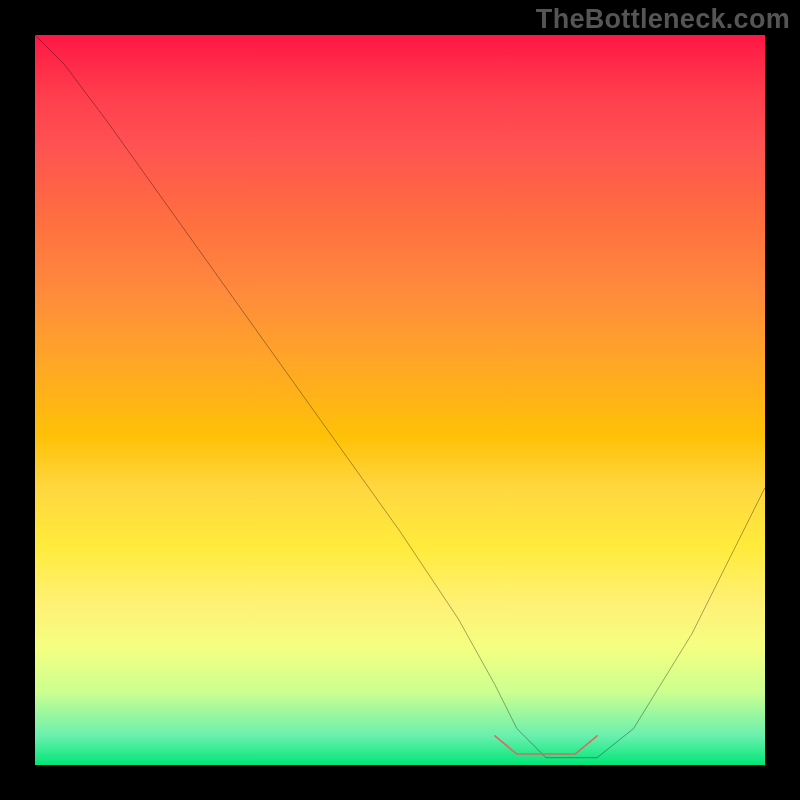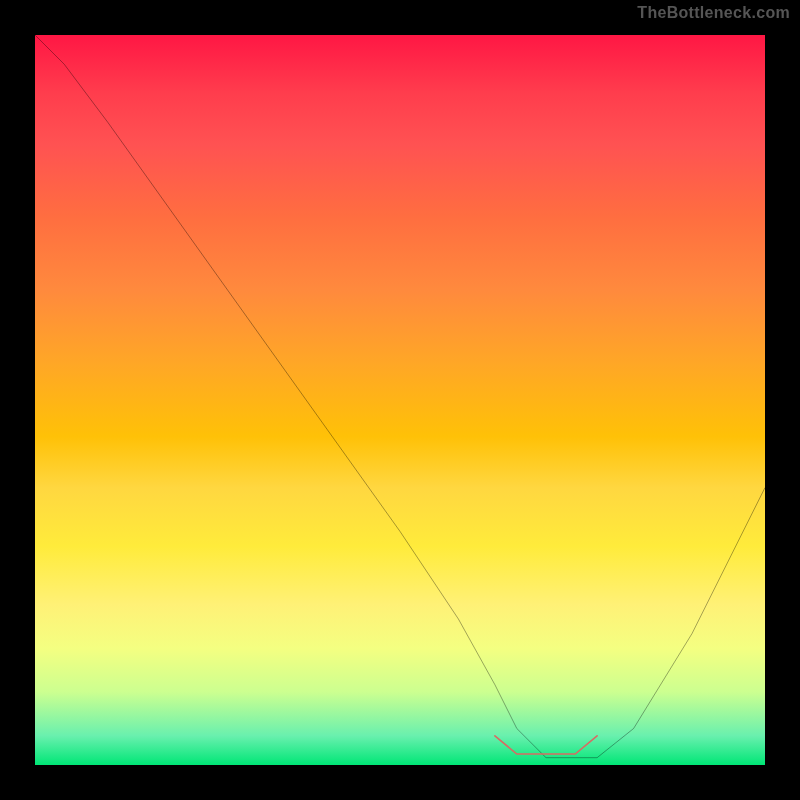--- a/index.html
+++ b/index.html
@@ -15,21 +15,21 @@
     position: relative;
     width: 800px;
     height: 800px;
     background: #000;
   }
   .attribution {
     position: absolute;
     top: 4px;
     right: 10px;
     color: #555;
-    font-size: 16px;
+    font-size: 27px;
     font-weight: 600;
     letter-spacing: 0.3px;
     z-index: 3;
   }
   .plot {
     position: absolute;
     left: 35px;
     top: 35px;
     width: 730px;
     height: 730px;

